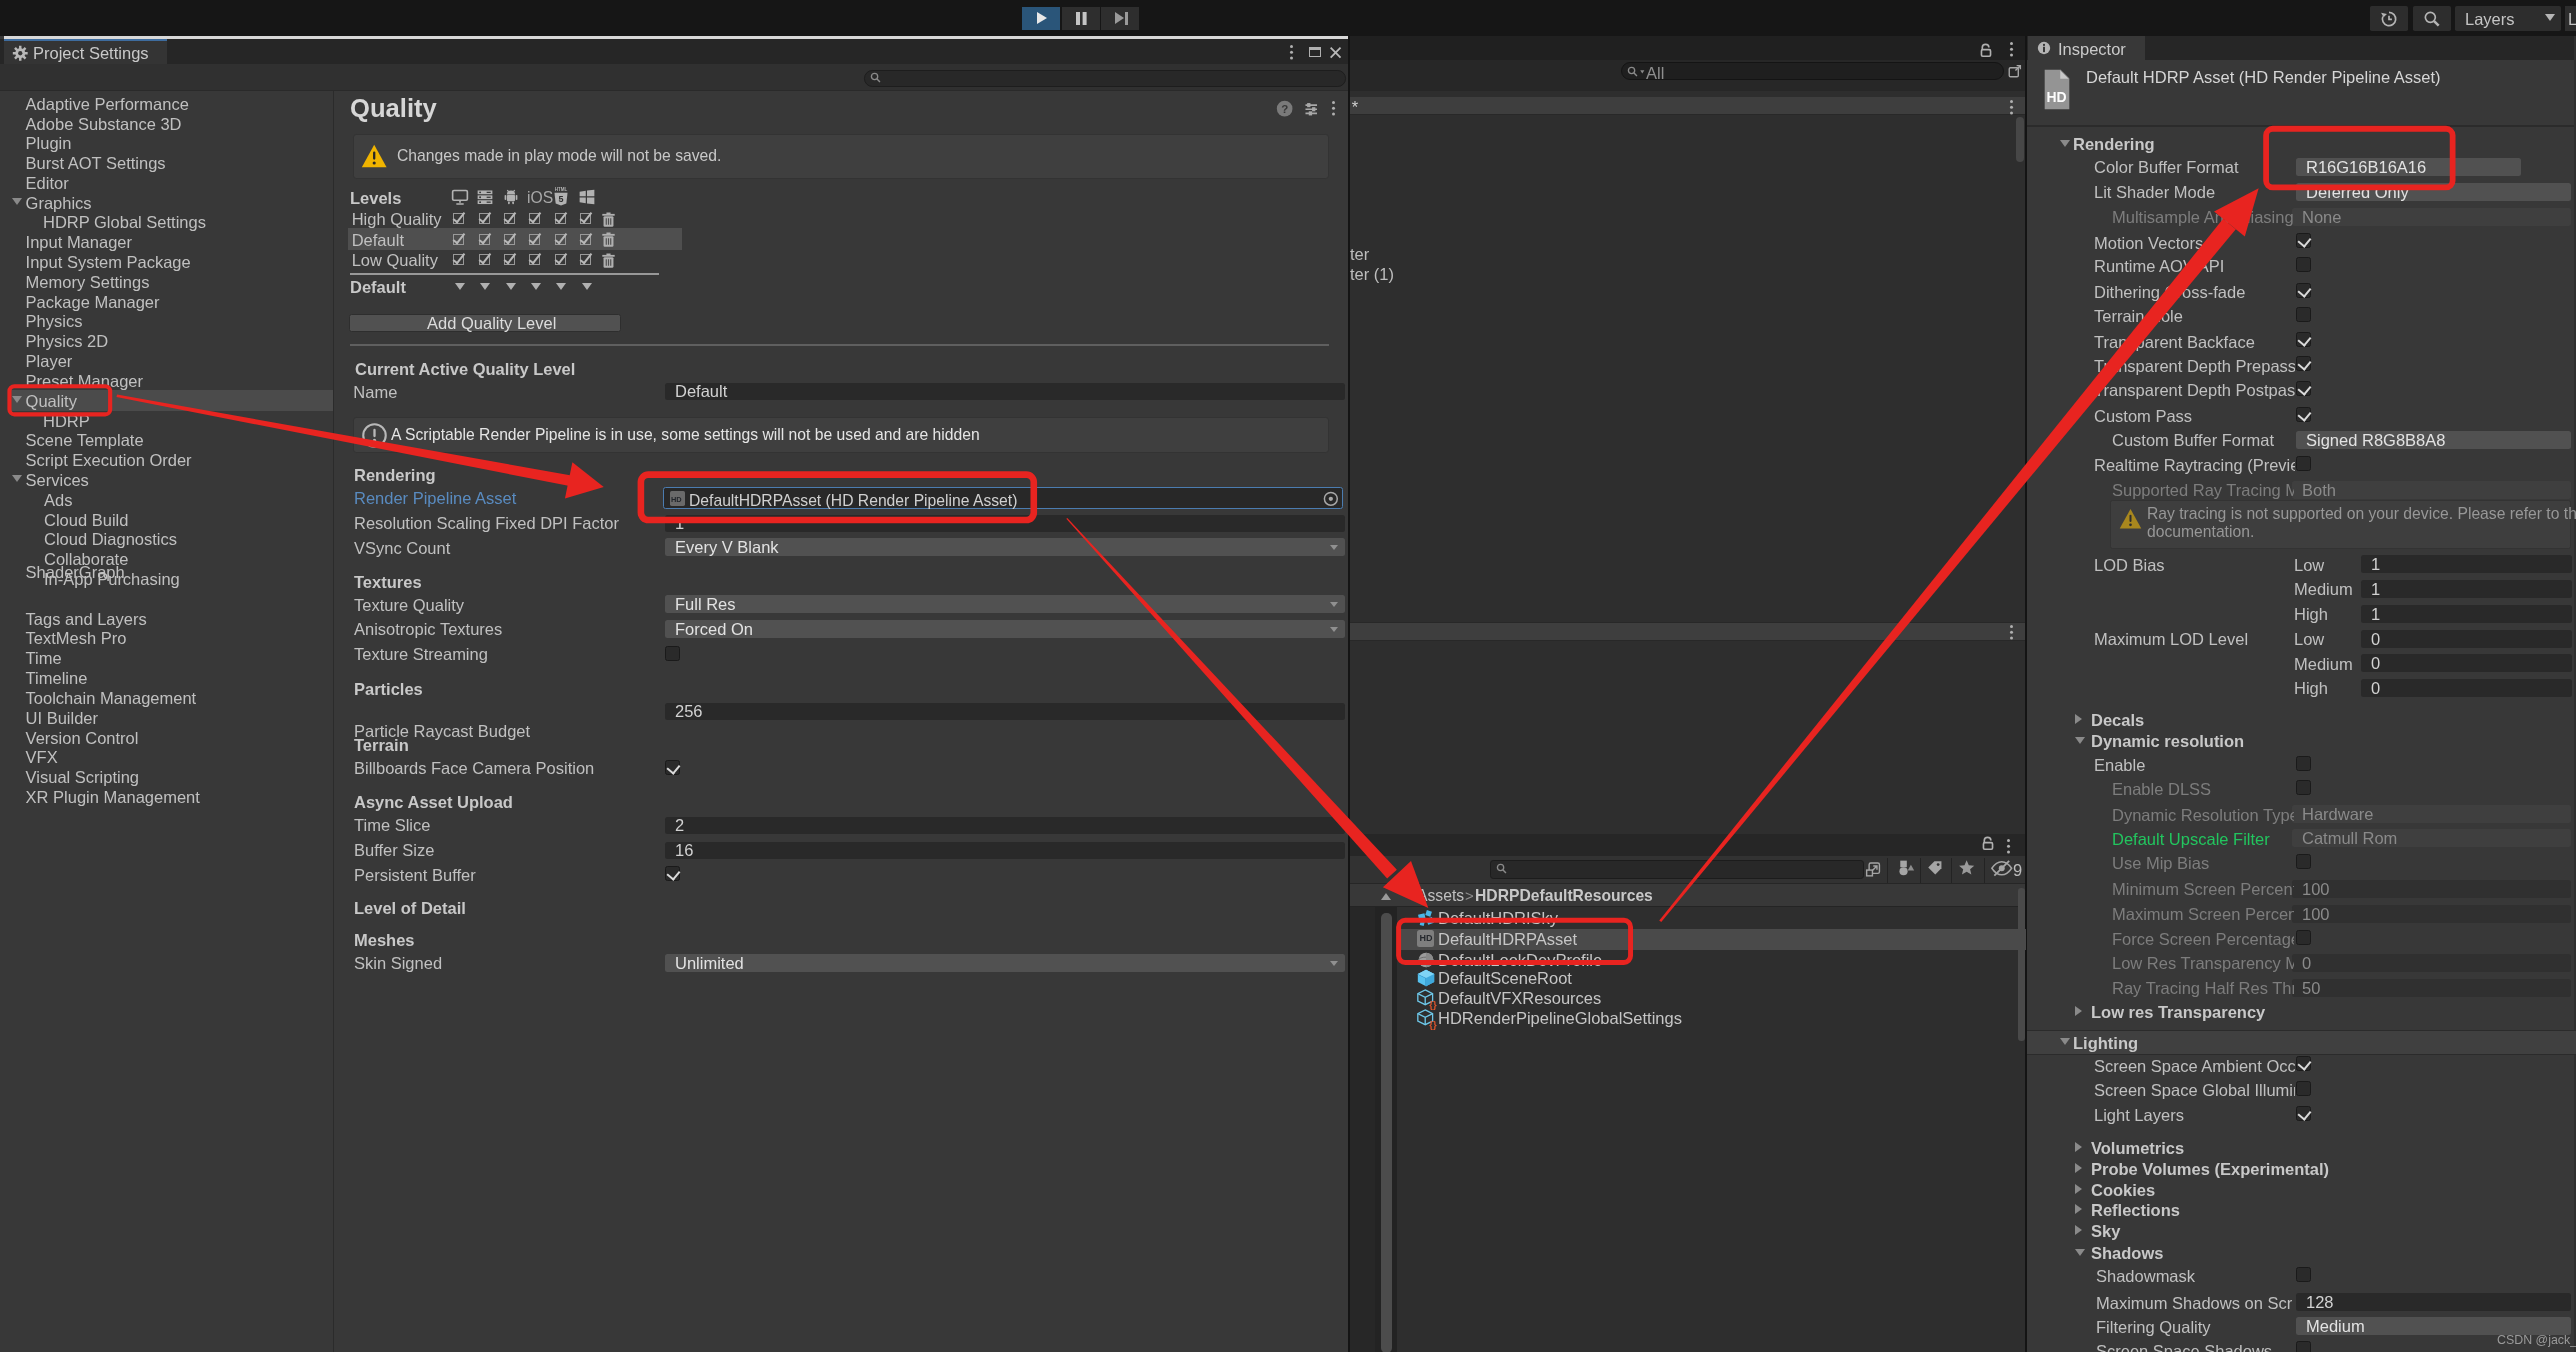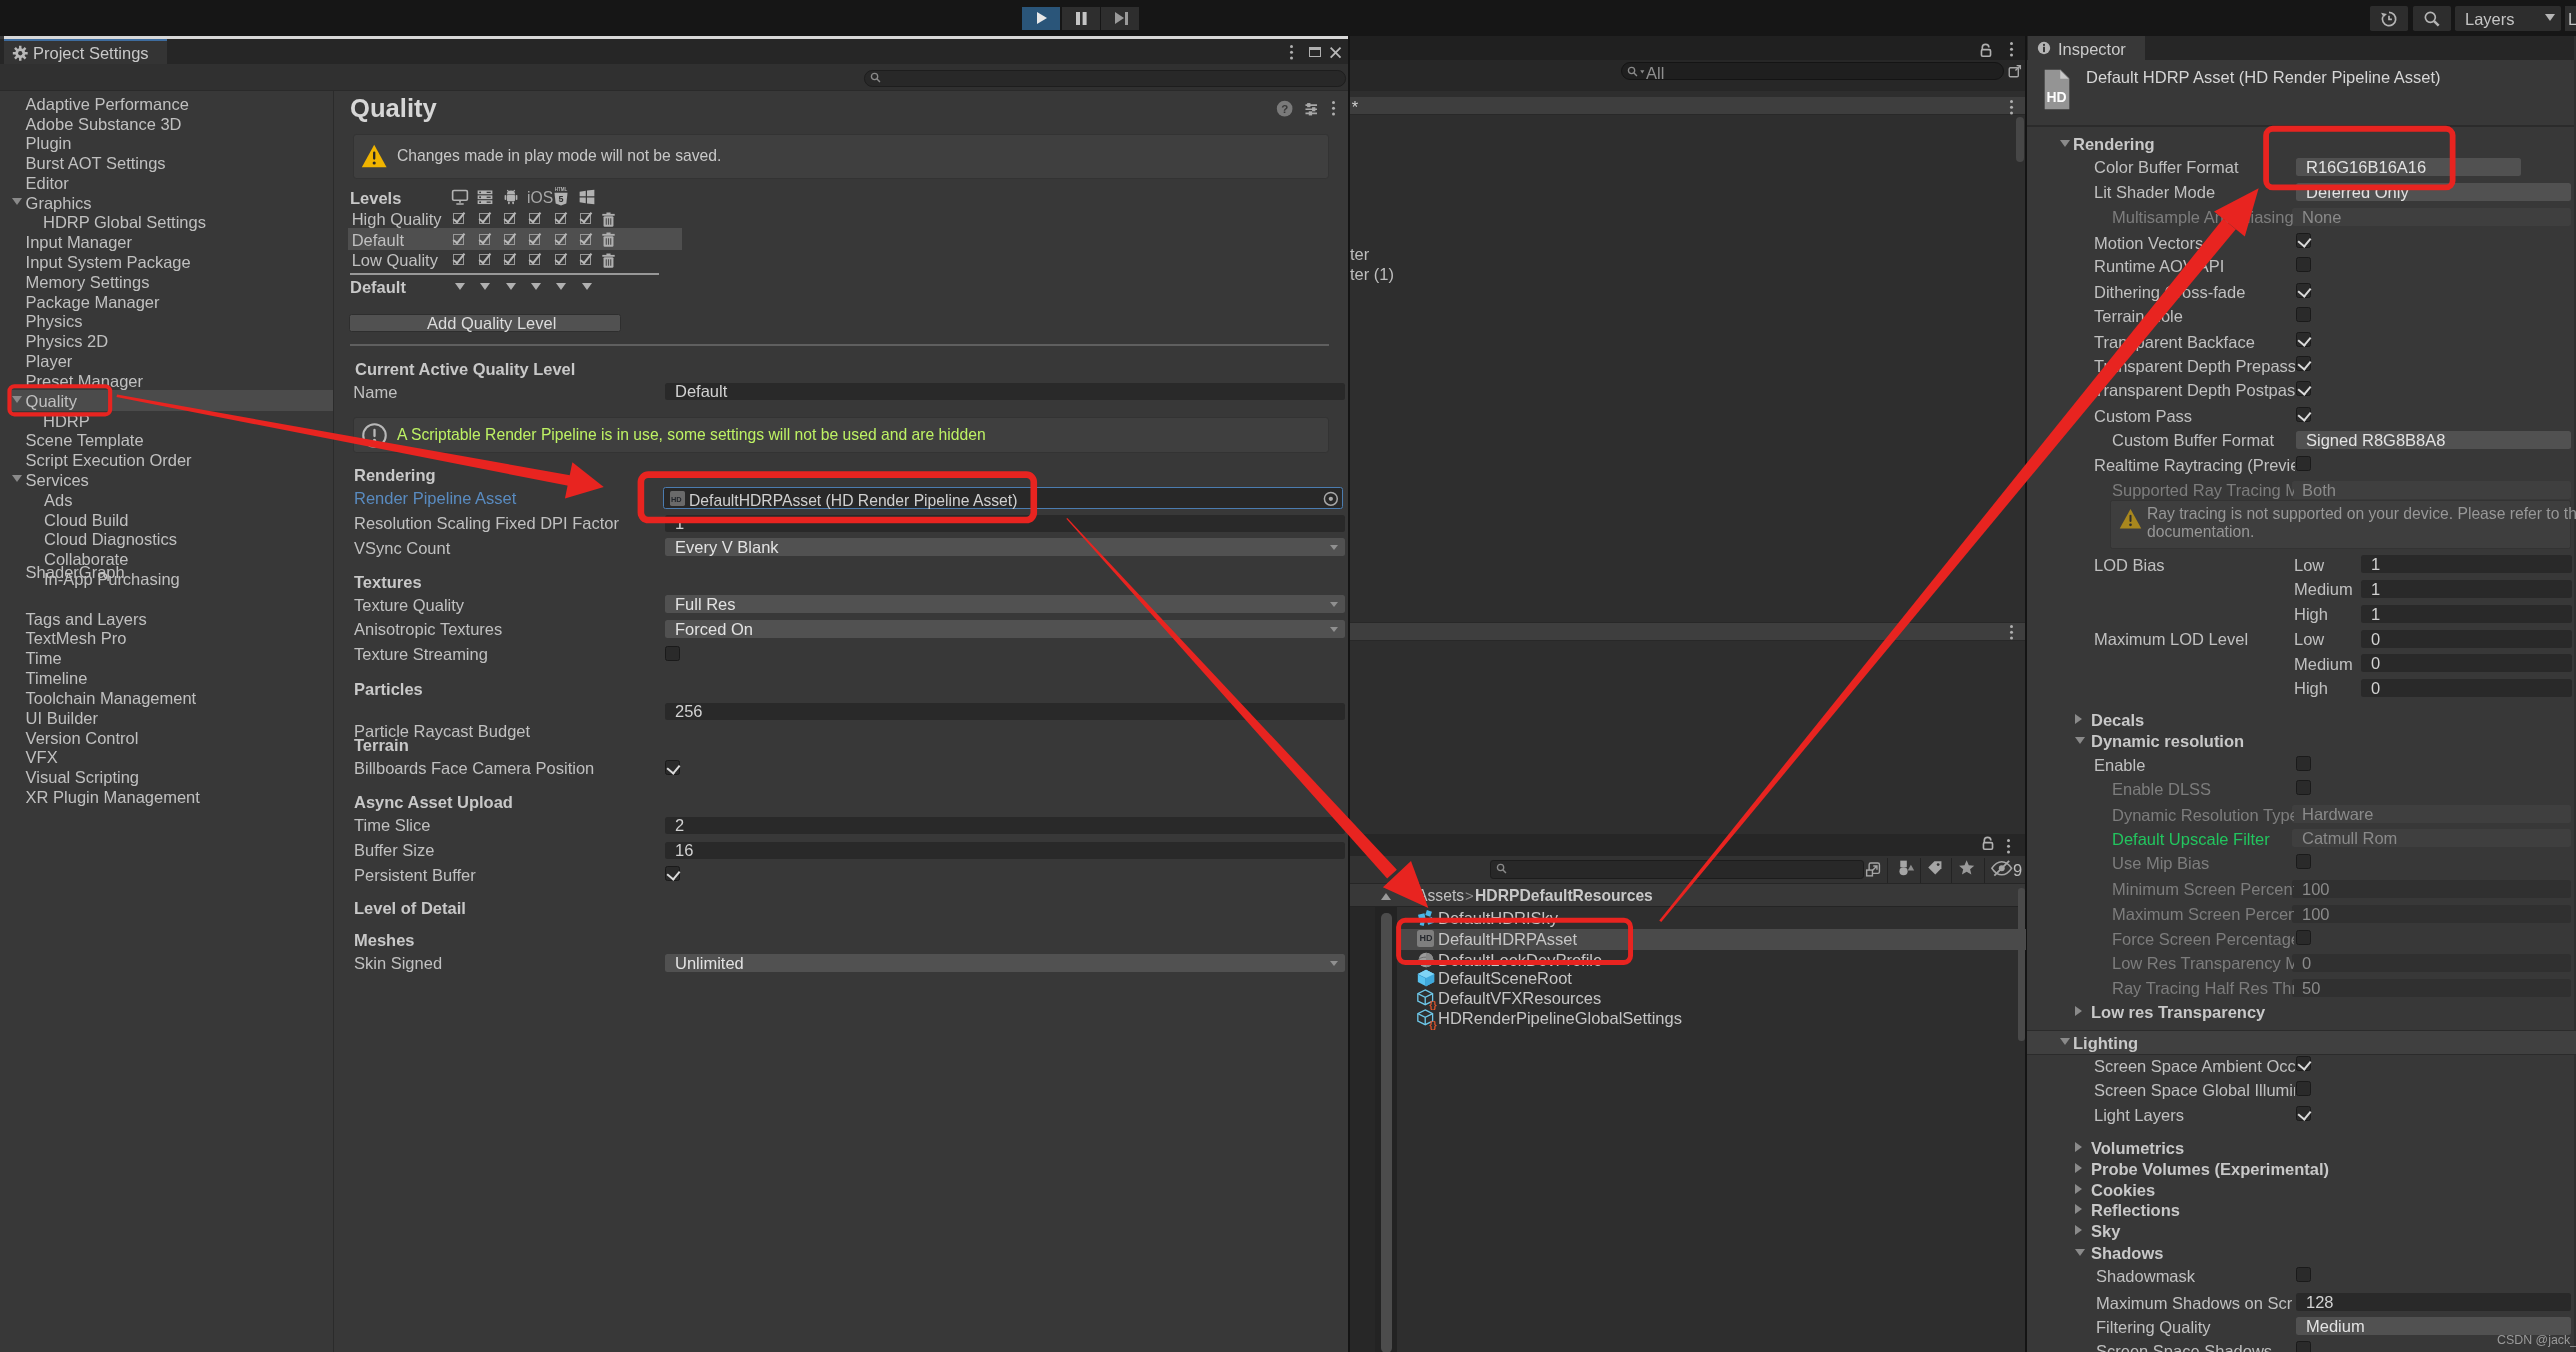--- a/index.html
+++ b/index.html
@@ -262,21 +262,21 @@
  <div class="abs" style="left:14px;top:253px;width:979px;height:1.7px;background:#5f5f5f"></div>
  <div class="txt bold" style="left:19px;top:268px">Current Active Quality Level</div>
  <div class="txt" style="left:17.3px;top:291px">Name</div>
  <div class="abs in" style="left:329px;top:292px;width:680px;height:16.5px;line-height:16.5px">Default</div>
  <div class="abs" style="left:17.3px;top:326px;width:976px;height:36px;background:#3f3f3f;border:0.8px solid #333;border-radius:3.3px"></div>
  <svg class="abs" style="left:26.4px;top:332px" width="25" height="25" viewBox="0 0 30 30">
         <circle cx="15" cy="15" r="13.5" fill="none" stroke="#b8b8b8" stroke-width="2.5"></circle>
         <rect x="13.6" y="7" width="2.8" height="10" rx="1.4" fill="#b8b8b8"></rect>
         <circle cx="15" cy="21" r="2" fill="#b8b8b8"></circle>
       </svg>
- <div class="txt" style="left:61px;top:334px;font-size:15.7px;color:#bef264">A Scriptable Render Pipeline is in use, some settings will not be used and are hidden</div>
+ <div class="txt" style="left:55px;top:334px;font-size:15.7px;color:#e5e5e5">A Scriptable Render Pipeline is in use, some settings will not be used and are hidden</div>
  <div class="txt bold" style="left:18px;top:374px">Rendering</div>
  <div class="txt" style="left:18px;top:397px;color:#598bc0">Render Pipeline Asset</div>
  <div class="abs" style="left:327px;top:396px;width:680px;height:22px;background:#282828;border:1.7px solid #4b7cb0;border-radius:2.5px"></div>
  <div class="abs" style="left:334px;top:400px;width:15px;height:15px;background:#6a6a6a;border-radius:1.7px"></div>
  <div class="abs" style="left:335px;top:404px;font-size:7.4px;font-weight:bold;color:#23262b;font-family:'Liberation Sans'">HD</div>
  <div class="txt" style="left:353px;top:400px;color:#d0d0d0;font-size:15.7px">DefaultHDRPAsset (HD Render Pipeline Asset)</div>
  <svg class="abs" style="left:987px;top:400px" width="15.7" height="15.7" viewBox="0 0 19 19">
         <circle cx="9.5" cy="9.5" r="7.8" fill="none" stroke="#a8a8a8" stroke-width="1.8"></circle>
         <circle cx="9.5" cy="9.5" r="2.6" fill="#a8a8a8"></circle>
       </svg>

